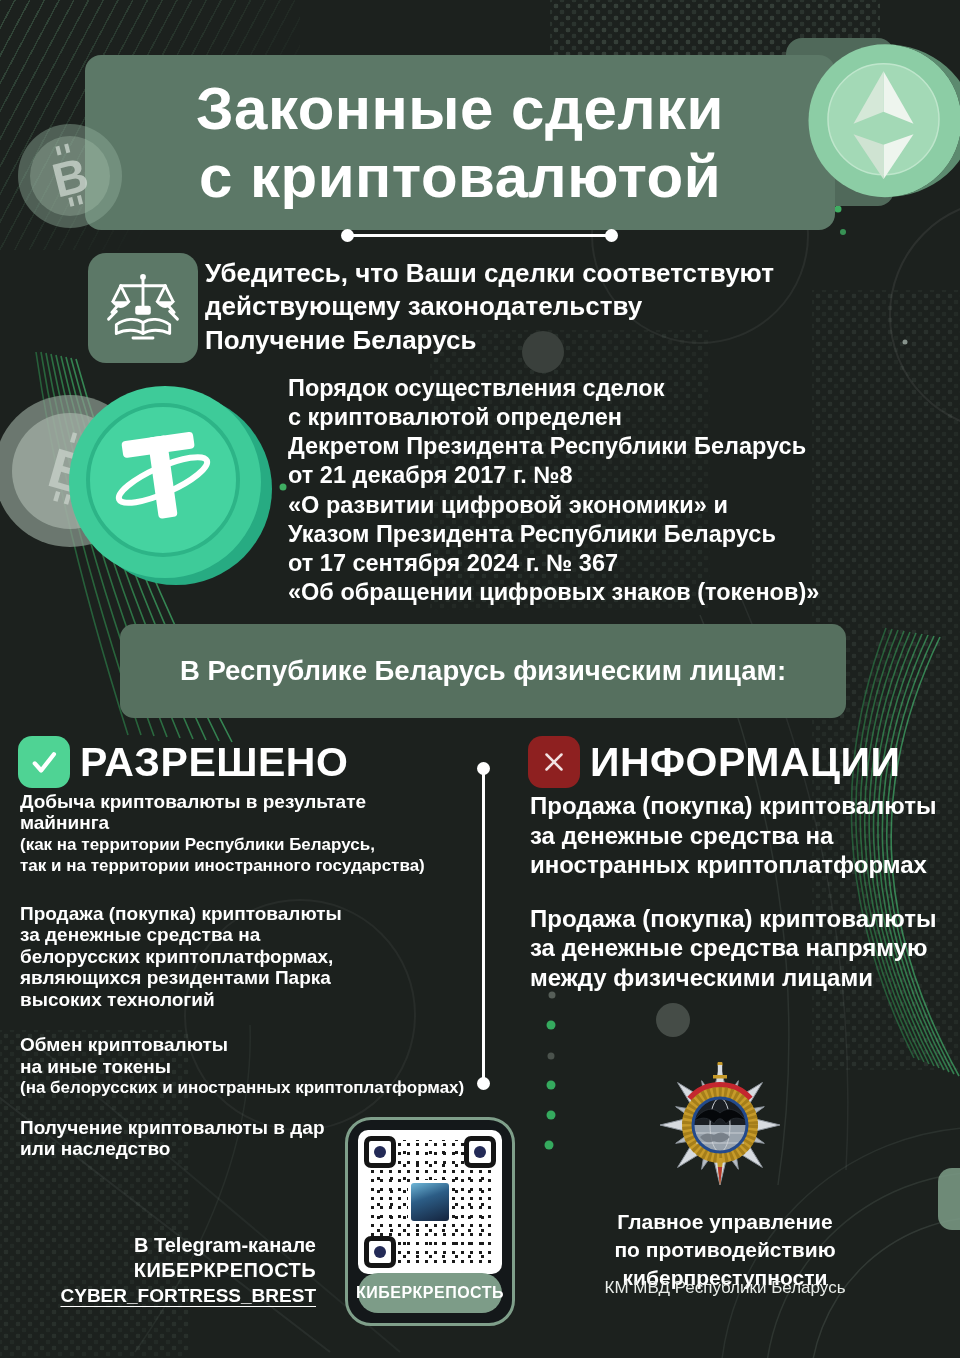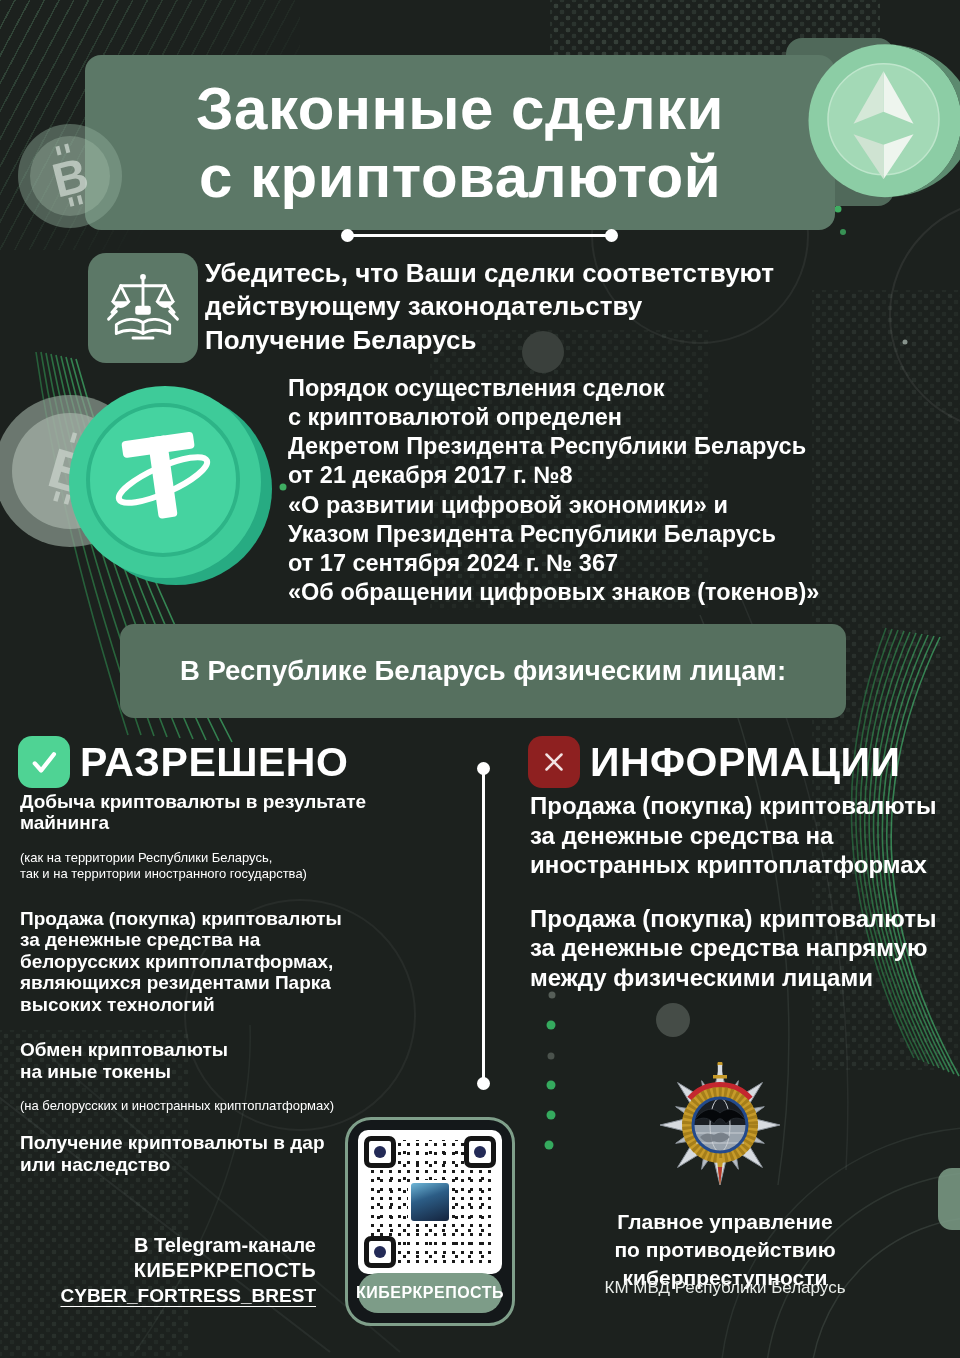--- a/index.html
+++ b/index.html
@@ -48,21 +48,21 @@
     z-index:2;display:flex;align-items:center;justify-content:center;
   }
   .banner-text{font-size:27.5px;font-weight:700;}
   
   .col-head-icon{width:52px;height:52px;border-radius:14px;z-index:4;display:flex;align-items:center;justify-content:center;}
   .check-bg{left:18px;top:736px;background:#4fd394;}
   .cross-bg{left:528px;top:736px;background:#8e2020;}
   .col-head-label{top:736px;height:52px;display:flex;align-items:center;font-size:41px;font-weight:800;z-index:4;letter-spacing:.5px;}
   .col{z-index:4;}
   .item-text{font-size:19px;font-weight:700;line-height:1.13;white-space:pre-line;}
-  .item-note{font-size:13px;font-weight:400;line-height:1.23;white-space:pre-line;margin-top:16px;}
+  .item-note{font-size:17px;font-weight:700;line-height:1.23;white-space:pre-line;margin-top:1px;}
   .col-left{left:20px;top:791px;width:462px;}
   .col-right{left:530px;top:791px;width:426px;}
   .col-right .item-text{font-size:24px;line-height:1.23;}
   .gap26{margin-bottom:26px;} .gap24{margin-bottom:24px;} .gap18{margin-bottom:18px;}
   .vdiv{left:482px;top:768px;width:3px;height:315px;background:#fff;z-index:3;}
   
   .info-pill{
     left:62px;top:1180px;width:254px;height:45px;border-radius:23px;background:#7d9c88;
     z-index:5;display:flex;align-items:center;justify-content:center;
     font-size:20px;font-weight:800;letter-spacing:.3px;cursor:pointer;

